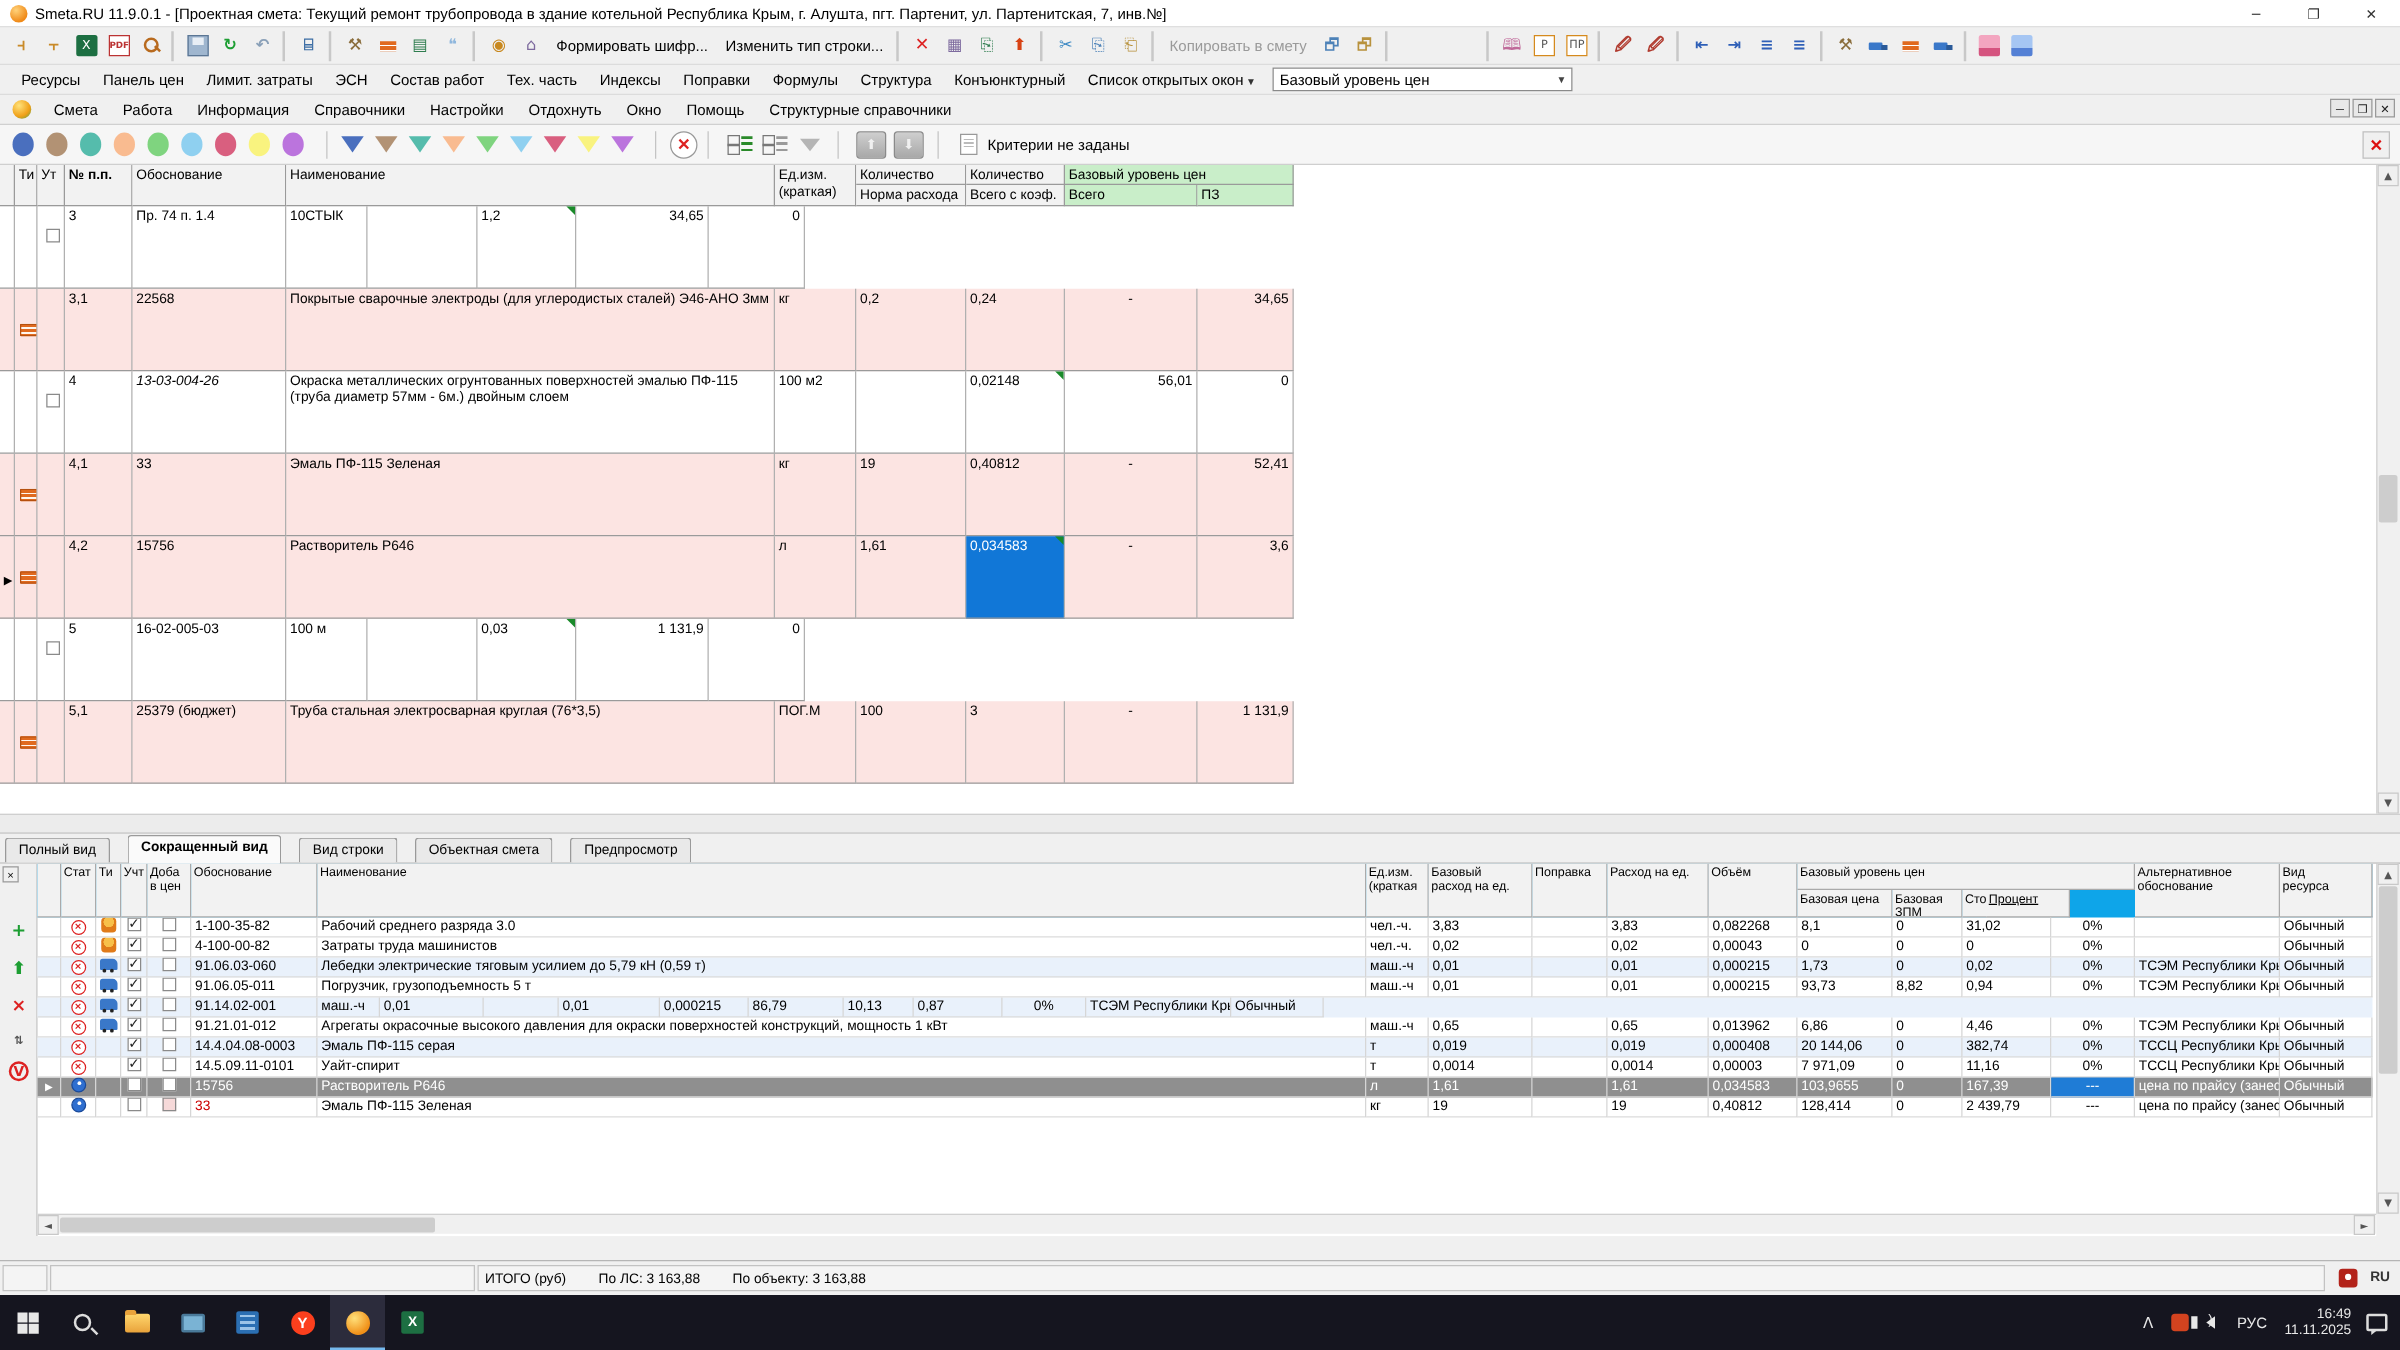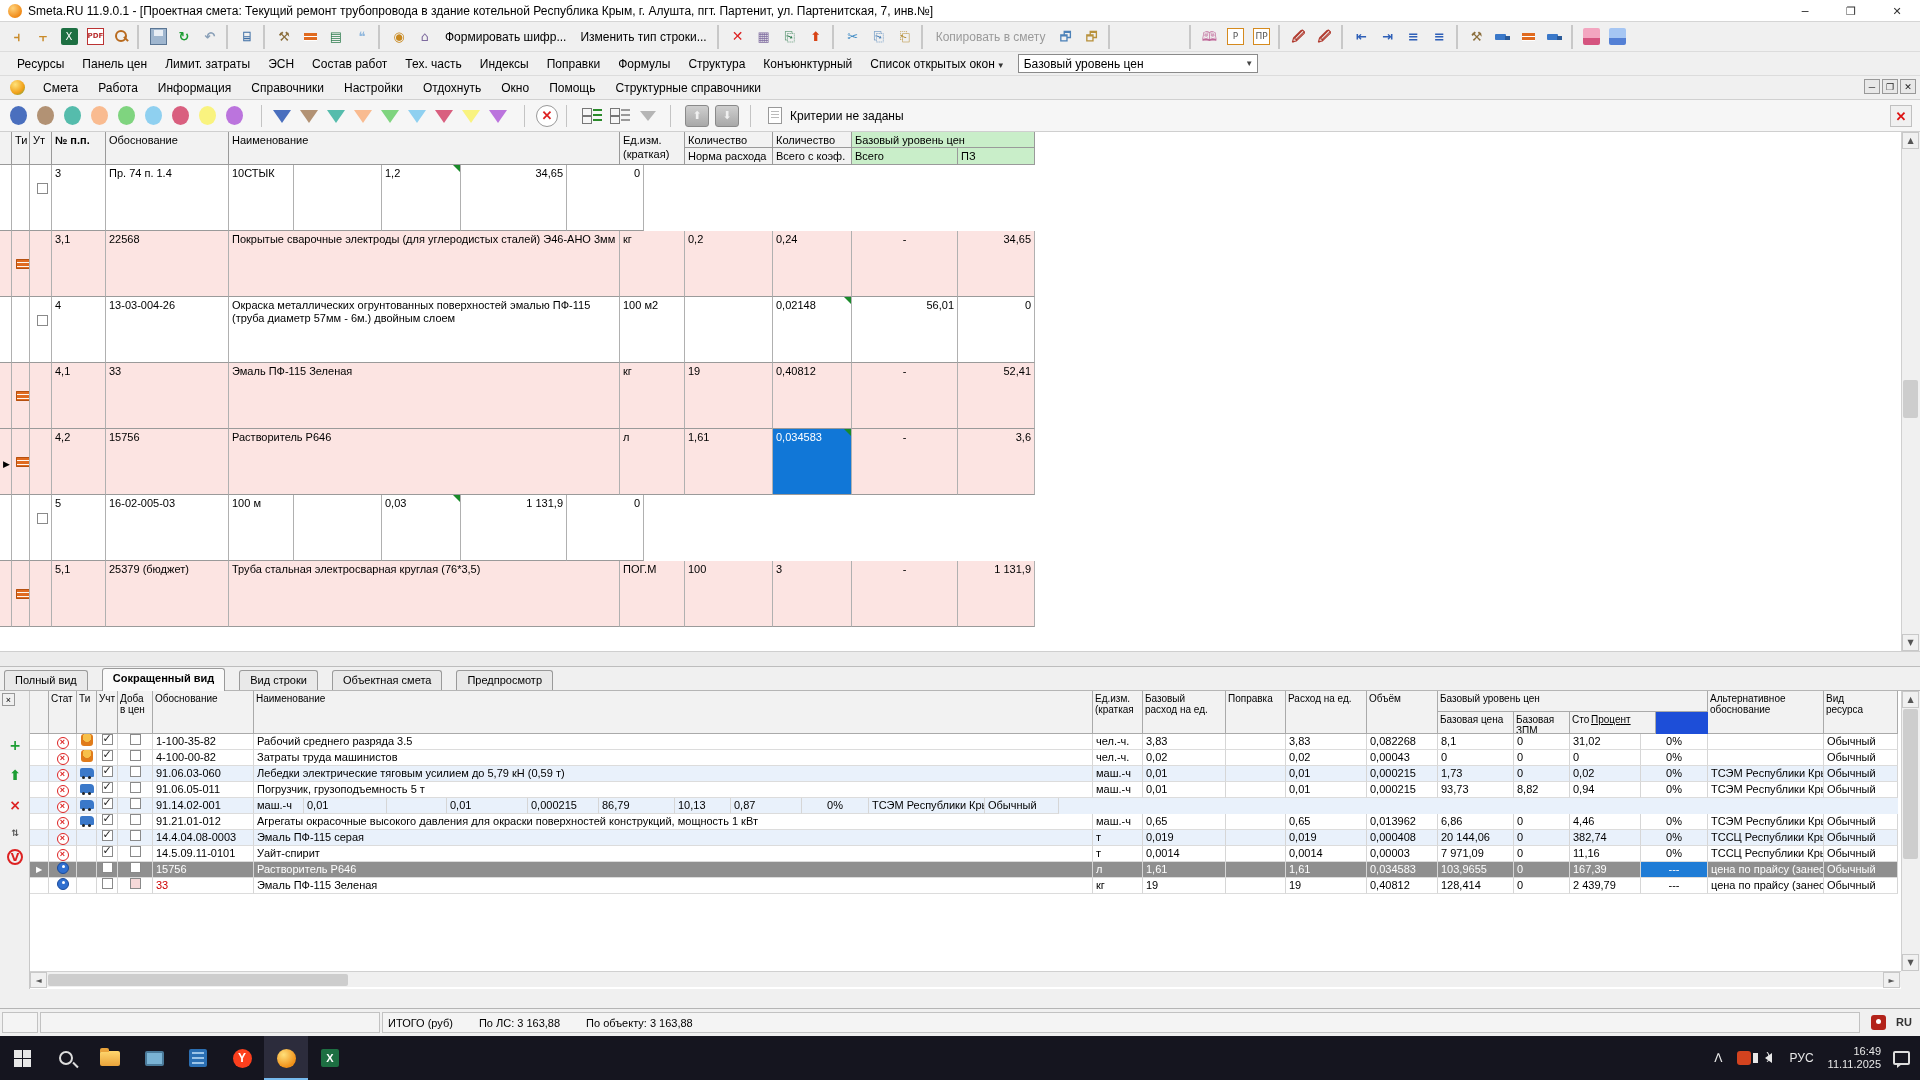--- a/index.html
+++ b/index.html
@@ -153,21 +153,21 @@
 
   
   #bottom-pane { position:absolute; left:0; top:691px; width:1901px; height:298px; background:#fff; overflow:hidden;}
   #side-strip { position:absolute; left:0; top:0; width:30px; height:298px; background:#f0f0f0;
     border-right:1px solid #c8c8c8;}
   .sbt { position:absolute; left:5px; width:20px; height:20px; display:flex; align-items:center;
     justify-content:center; font-size:14px; font-weight:bold; font-family:"DejaVu Sans",sans-serif;}
   #strip-close { position:absolute; left:2px; top:2px; width:13px; height:13px; border:1px solid #999;
     background:#f0f0f0; font-size:9px; display:flex;align-items:center;justify-content:center; font-weight:normal;}
   #bgrid { position:absolute; left:30px; top:0; }
-  .bg-hdr { position:relative; height:43px; background:#1d4ed8; }
+  .bg-hdr { position:relative; height:43px; background:#0ea5e9; }
   .bg-hcell { position:absolute; border-right:1px solid #aaa; border-bottom:1px solid #aaa;
     font-size:10px; line-height:11px; padding:2px 2px; overflow:hidden; white-space:pre-line; background:#f2f2f2;}
   .bg-row { display:flex; height:16px; }
   .bg-cell { border-right:1px solid #d6d6d6; border-bottom:1px solid #dcdcdc; font-size:11px;
     line-height:14px; padding:0 3px; overflow:hidden; white-space:nowrap; position:relative;}
   .bg-row.zebra { background:#e9f1fb; }
   .bg-row.selected { background:#8f8f8f; color:#fff; }
   .pct-blue { background:#1f7cd6; color:#fff; text-align:center;}
   .code-red { color:#c00; }
   .stat-err { width:12px;height:12px;border-radius:50%;border:1.5px solid #d22; color:#d22; font-size:9px;
@@ -474,21 +474,21 @@
         <div class="mg-cell" style="width: 88px;">0,2</div>
         <div class="mg-cell" style="width: 79px;">0,24</div>
         <div class="mg-cell num-c" style="width: 106px;">-</div>
         <div class="mg-cell num-r" style="width: 77px;">34,65</div>
       </div>
       <div class="mg-row">
         <div class="mg-cell" style="width: 12px;"></div>
         <div class="mg-cell" style="width: 18px;"></div>
         <div class="mg-cell" style="width: 22px;"><span class="cbx" style="margin-top: 16px; margin-left: 4px; display: inline-block;"></span></div>
         <div class="mg-cell" style="width: 54px;">4</div>
-        <div class="mg-cell" style="width: 123px;">13-03-004-26</div>
+        <div class="mg-cell" style="width: 123px; font-style: italic;">13-03-004-26</div>
         <div class="mg-cell" style="width: 391px;">Окраска металлических огрунтованных поверхностей эмалью ПФ-115 (труба диаметр 57мм - 6м.) двойным слоем</div>
         <div class="mg-cell" style="width: 65px;">100 м2</div>
         <div class="mg-cell" style="width: 88px;"></div>
         <div class="mg-cell  gcorner" style="width: 79px;">0,02148</div>
         <div class="mg-cell num-r" style="width: 106px;">56,01</div>
         <div class="mg-cell num-r" style="width: 77px;">0</div>
       </div>
       <div class="mg-row resource">
         <div class="mg-cell" style="width: 12px;"></div>
         <div class="mg-cell" style="width: 18px;">
@@ -601,21 +601,21 @@
         <div class="bg-hcell" style="left: 1794px; width: 74px; top: 0px; height: 43px;">Вид
 ресурса</div>
       </div>
       <div class="bg-row">
         <div class="bg-cell" style="width: 19px;"></div>
         <div class="bg-cell" style="width: 28px; text-align: center;"><span class="stat-err">×</span></div>
         <div class="bg-cell" style="width: 20px; text-align: center;"><span class="ti-worker"></span></div>
         <div class="bg-cell" style="width: 21px; text-align: center;"><span class="cbx checked"></span></div>
         <div class="bg-cell" style="width: 35px; text-align: center;"><span class="cbx"></span></div>
         <div class="bg-cell" style="width: 101px;">1-100-35-82</div>
-        <div class="bg-cell" style="width: 839px;">Рабочий среднего разряда 3.5</div>
+        <div class="bg-cell" style="width: 839px;">Рабочий среднего разряда 3.0</div>
         <div class="bg-cell" style="width: 50px;">чел.-ч.</div>
         <div class="bg-cell" style="width: 83px;">3,83</div>
         <div class="bg-cell" style="width: 60px;"></div>
         <div class="bg-cell" style="width: 81px;">3,83</div>
         <div class="bg-cell" style="width: 71px;">0,082268</div>
         <div class="bg-cell" style="width: 76px;">8,1</div>
         <div class="bg-cell" style="width: 56px;">0</div>
         <div class="bg-cell" style="width: 71px;">31,02</div>
         <div class="bg-cell" style="width: 67px; text-align: center;">0%</div>
         <div class="bg-cell" style="width: 116px;"></div>

